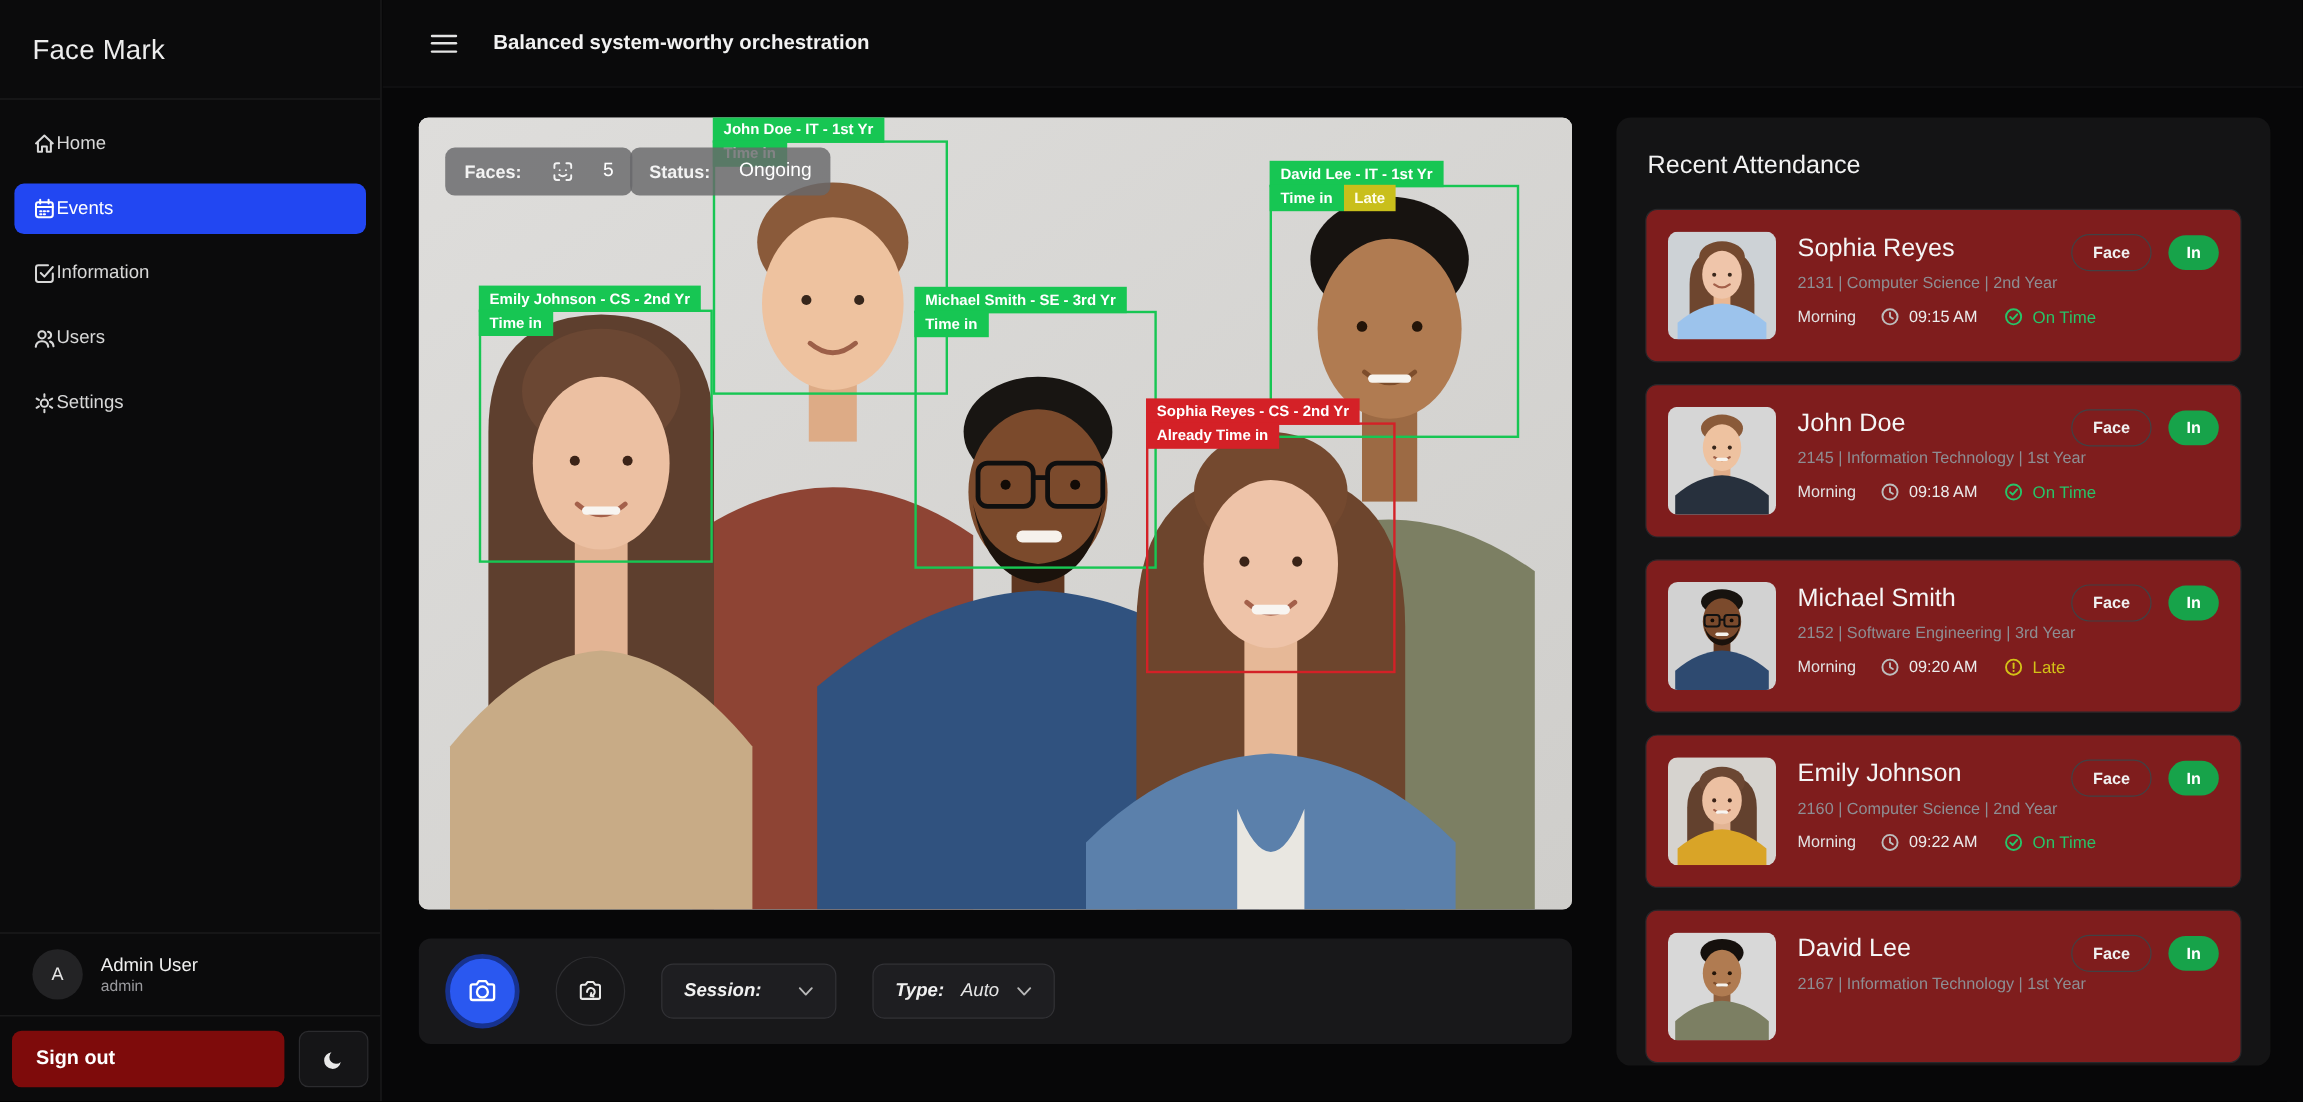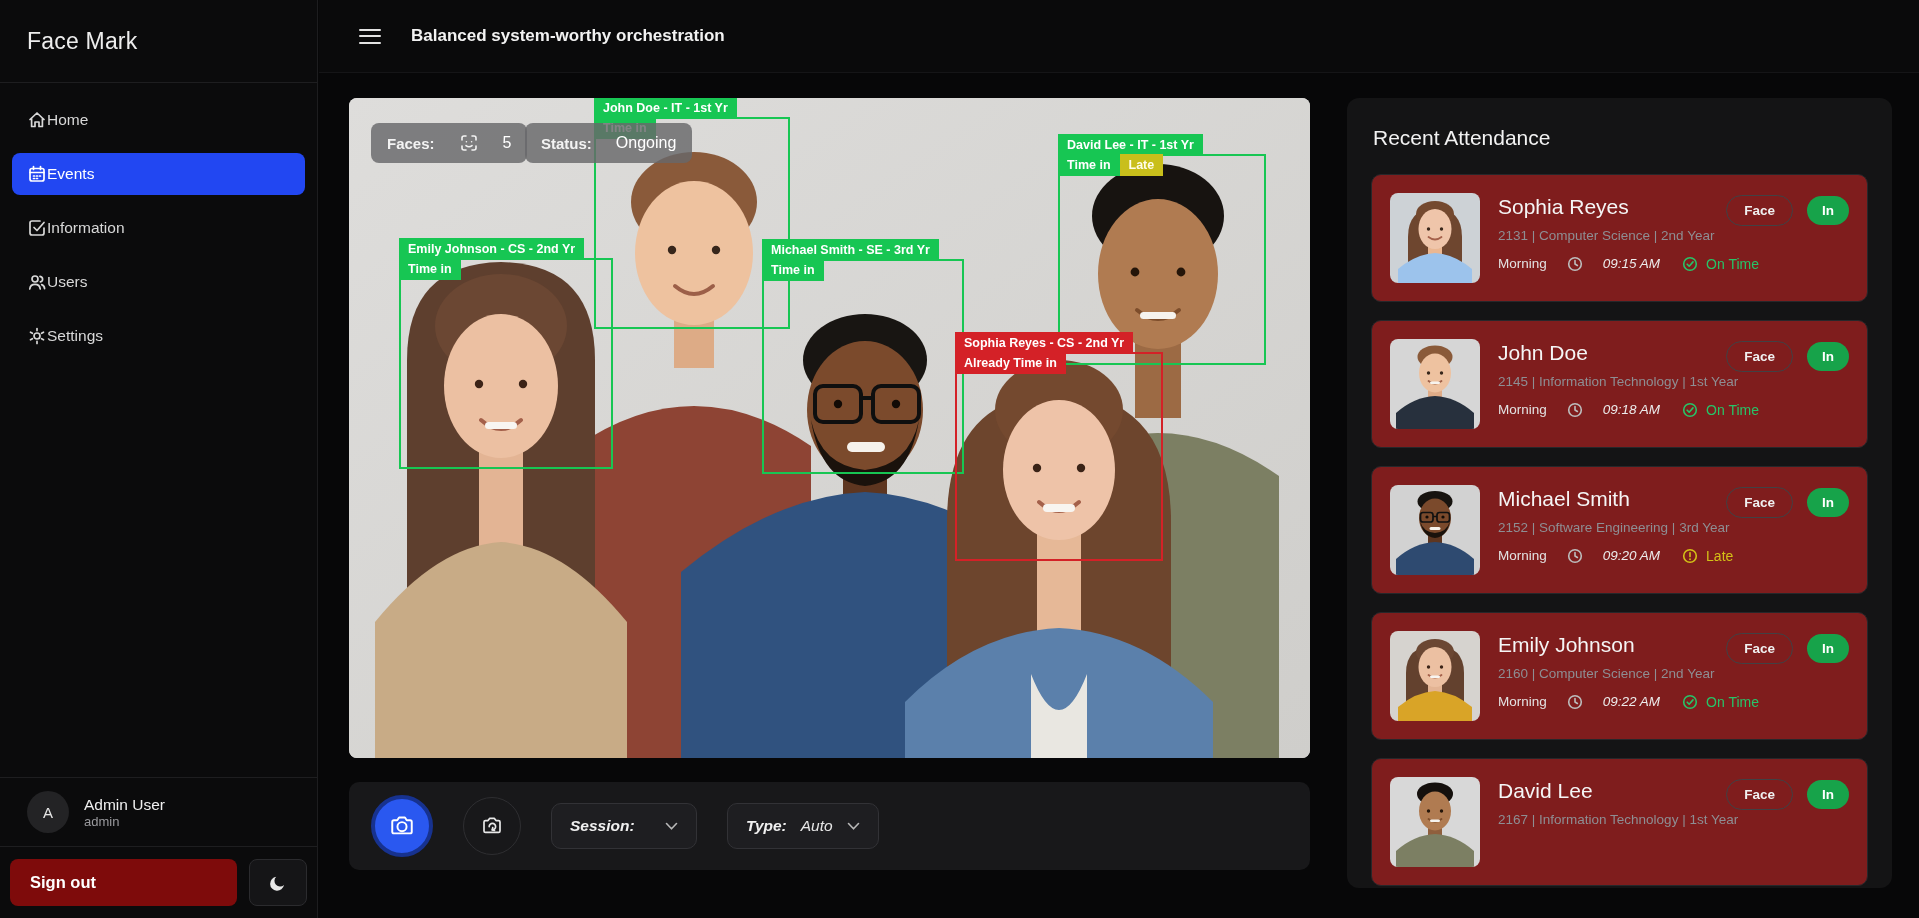--- a/index.html
+++ b/index.html
@@ -75,21 +75,21 @@
   .panel{position:absolute;left:1347px;top:98px;width:545px;height:790px;background:#141415;
     border-radius:12px;padding:24px;overflow:hidden;}
   .panel-title{font-size:21px;color:#f2f2f2;margin:4px 0 24px 2px;}
   .card{position:relative;background:#7f1d1d;border:1px solid #27272a;border-radius:10px;
     padding:18px;display:flex;gap:18px;margin-bottom:18px;}
   .thumb{width:90px;height:90px;border-radius:8px;overflow:hidden;flex:0 0 auto;}
   .c-name{font-size:21px;color:#f5f5f5;margin:2px 0 7px;}
   .c-meta{font-size:13.5px;color:#8e8e93;line-height:1.45;max-width:250px;margin-bottom:10px;}
   .c-row{display:flex;align-items:center;gap:10px;font-size:13.5px;color:#e2e2e2;}
   .c-sess{margin-right:10px;}
-  .c-time{display:flex;align-items:center;gap:20px;color:#ececec;margin-right:12px;font-style:italic;}
+  .c-time{display:flex;align-items:center;gap:8px;color:#ececec;margin-right:12px;}
   .c-status{display:flex;align-items:center;gap:8px;font-size:14px;}
   .c-status.ontime{color:#27c468;}
   .c-status.late{color:#d3c117;}
   .badges{position:absolute;right:18px;top:20px;display:flex;align-items:center;gap:14px;}
   .pill-face{border:1px solid #414144;border-radius:999px;padding:7px 17px;font-size:13.5px;
     font-weight:700;color:#f0f0f0;}
   .pill-in{background:#17a34a;border-radius:999px;padding:7px 15px;font-size:13.5px;
     font-weight:700;color:#fff;}
   .mini{stroke:currentColor;stroke-width:1.6;fill:none;stroke-linecap:round;stroke-linejoin:round;}
 </style>
@@ -231,21 +231,21 @@
         <path d="M682 576 Q710 648 738 576 V660 H682 Z" fill="#e9e7e1"></path>
         <ellipse cx="710" cy="312" rx="64" ry="50" fill="#74492f"></ellipse>
         <ellipse cx="710" cy="372" rx="56" ry="70" fill="#eec3a8"></ellipse>
         <circle cx="688" cy="370" r="4.2" fill="#3a2317"></circle>
           <circle cx="732" cy="370" r="4.2" fill="#3a2317"></circle>
         <path d="M690 404 Q710 422 730 404" stroke="#a4604a" stroke-width="4" fill="none" stroke-linecap="round"></path>
         <rect x="694" y="406" width="32" height="8" rx="4" fill="#f8f5f1"></rect>
       </g>
     </svg>
 
-    <div class="det green" style="left:50px;top:160px;width:214px;height:211px;">
+    <div class="det green" style="left:50px;top:160px;width:195px;height:211px;">
       <span class="tag name-tag">Emily Johnson - CS - 2nd Yr</span>
       <span class="res-row">
           <span class="tag">Time in</span>
         </span>
     </div>
     <div class="det green" style="left:245px;top:19px;width:196px;height:212px;">
       <span class="tag name-tag">John Doe - IT - 1st Yr</span>
       <span class="res-row">
           <span class="tag">Time in</span>
         </span>

